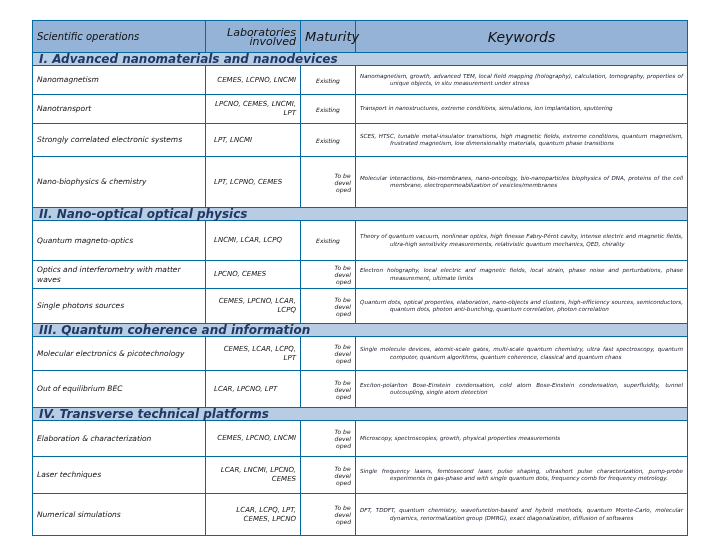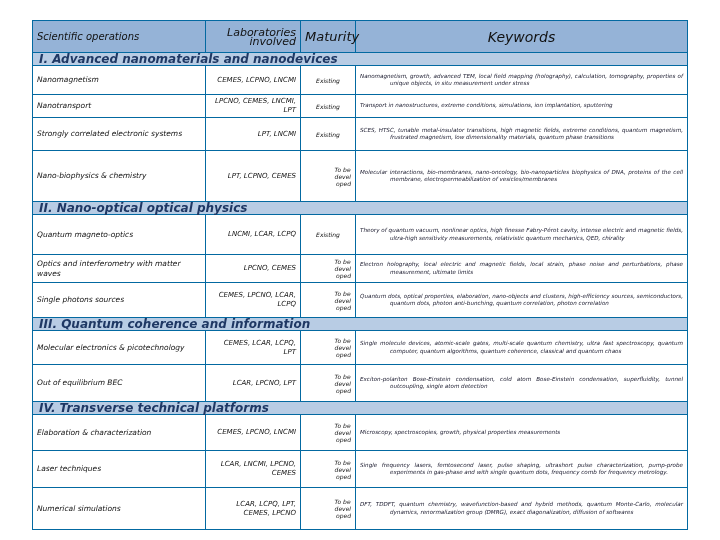--- a/index.html
+++ b/index.html
@@ -23,21 +23,21 @@
   th.h-ops { text-align: left; font-size: 10px; font-weight: bold; padding-left: 8px; }
   th.h-labs { font-size: 11px; text-align: right; padding-right: 10px; line-height: 9px; }
   th.h-mat { font-size: 13px; text-align: center; }
   th.h-kw { font-size: 14px; font-weight: bold; text-align: center; }
   tr.section td {
     background: #b8cce4; height: 12px; font-size: 12px; font-weight: bold;
     color: #1f3864; padding: 0 16px 0 6px; line-height: 11px;
   }
   td.op { font-size: 7.5px; padding-left: 8px; line-height: 10px; margin-left: 16px; }
   td.labs { font-size: 7px; line-height: 9px; text-align: right; padding-right: 12px; }
-  td.labs.left { text-align: right; padding-left: 8px; }
+  td.labs.left { text-align: left; padding-left: 8px; }
   td.mat { font-size: 6px; line-height: 7px; text-align: right; padding-right: 4px; }
   td.mat.existing { text-align: center; }
   td.kw { font-size: 5.6px; line-height: 7.2px; text-align: justify; padding: 2px 6px 2px 8px; color: #1a1a2e; }
   td.kw span.hang { display: block; padding-left: 30px; text-indent: -30px; }
   .mat-tbd { display: inline-block; text-align: left; }
   .mat-tbd .l1 { display: block; text-align: left; }
   .mat-tbd .l2 { display: block; text-align: right; }
   .mat-tbd .l3 { display: block; text-align: right; }
 </style>
 </head>
@@ -62,21 +62,21 @@
     <td colspan="4">I. Advanced nanomaterials and nanodevices</td>
   </tr>
   <tr style="height:29px">
     <td class="op">Nanomagnetism</td>
     <td class="labs">CEMES, LCPNO, LNCMI</td>
     <td class="mat existing">Existing</td>
     <td class="kw">
           <span class="hang">Nanomagnetism, growth, advanced TEM, local field mapping (holography), calculation, tomography, properties of unique objects, in situ measurement under stress</span>
         </td>
   </tr>
-  <tr style="height:23px">
+  <tr style="height:29px">
     <td class="op">Nanotransport</td>
     <td class="labs">LPCNO, CEMES, LNCMI, LPT</td>
     <td class="mat existing">Existing</td>
     <td class="kw">
           <span class="hang">Transport in nanostructures, extreme conditions, simulations, ion implantation, sputtering</span>
         </td>
   </tr>
   <tr style="height:33px">
     <td class="op">Strongly correlated electronic systems</td>
     <td class="labs left">LPT, LNCMI</td>

